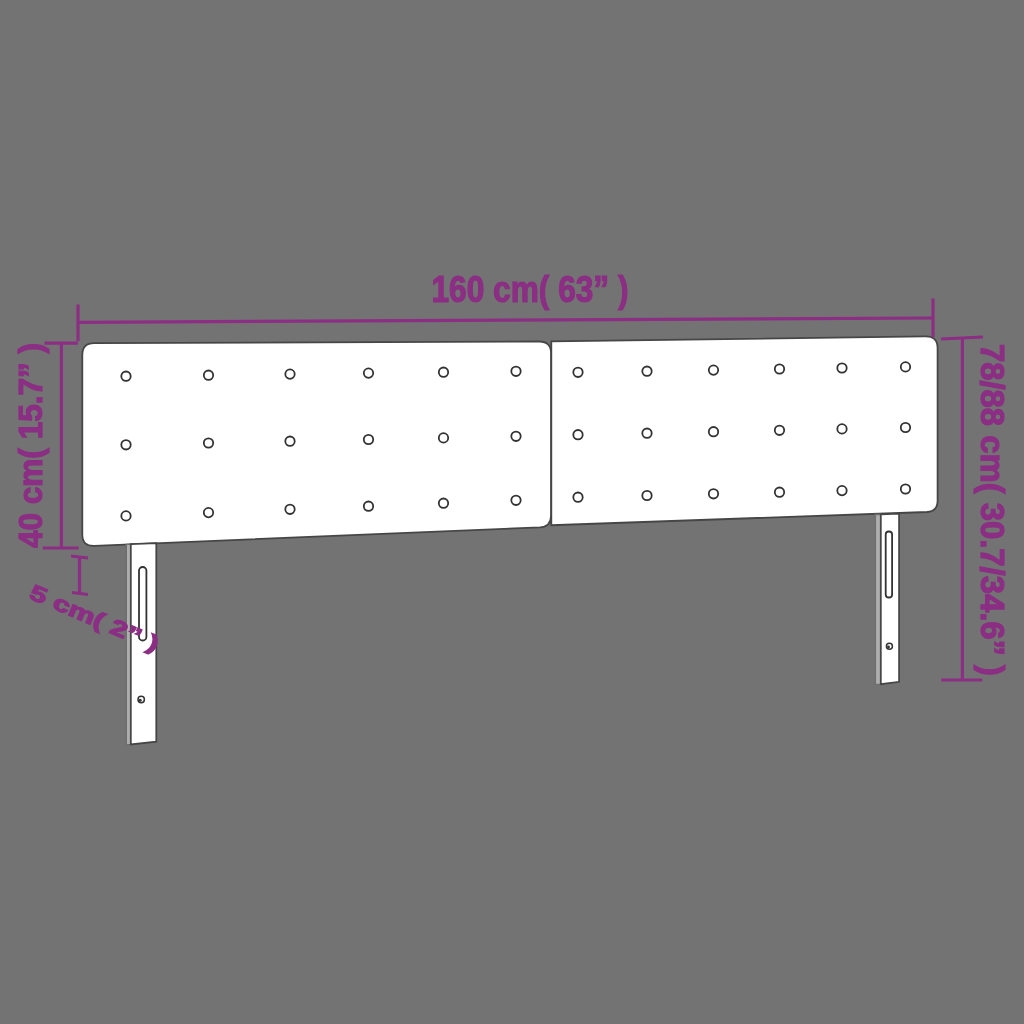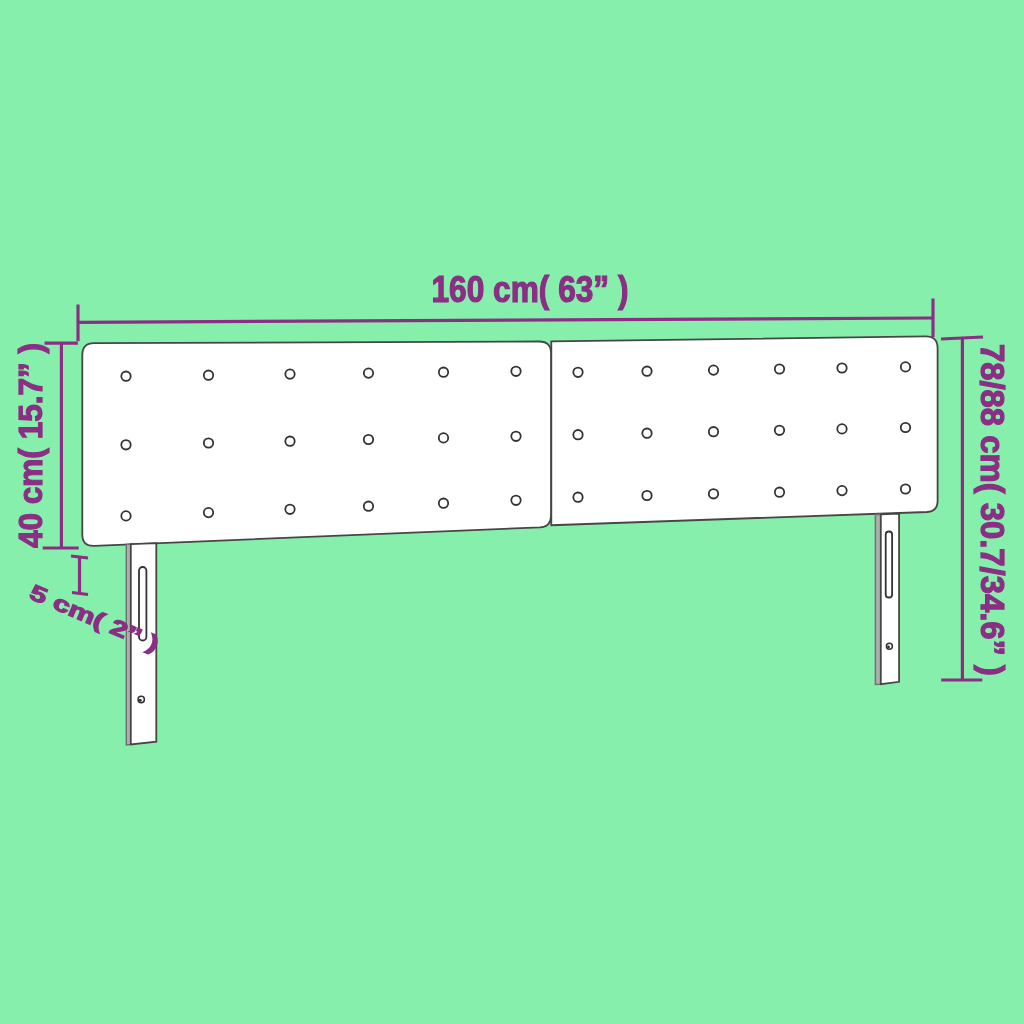--- a/index.html
+++ b/index.html
@@ -1,16 +1,16 @@
 <!DOCTYPE html>
 <html><head>
 <meta charset="utf-8">
 <style>
   html,body{margin:0;padding:0;background:#ffffff;}
-  .wrap{width:1024px;height:1024px;position:relative;overflow:hidden;background:#86efac;}
+  .wrap{width:1024px;height:1024px;position:relative;overflow:hidden;background:#737373;}
   svg{display:block;}
   text{font-family:"Liberation Sans", sans-serif;font-weight:bold;fill:#8b2e84;stroke:#8b2e84;stroke-width:1.2;}
 </style>
 </head>
 <body>
 <div class="wrap">
 <svg width="1024" height="1024" viewBox="0 0 1024 1024">
 
   <g stroke="#464646" stroke-width="1.8" fill="#ffffff">
     <path d="M 551.3 341.4 L 925 336.4 Q 937.6 336 937.6 348 L 937.6 501 Q 937.6 511.2 927 512 L 551.3 525.2 Z"></path>

